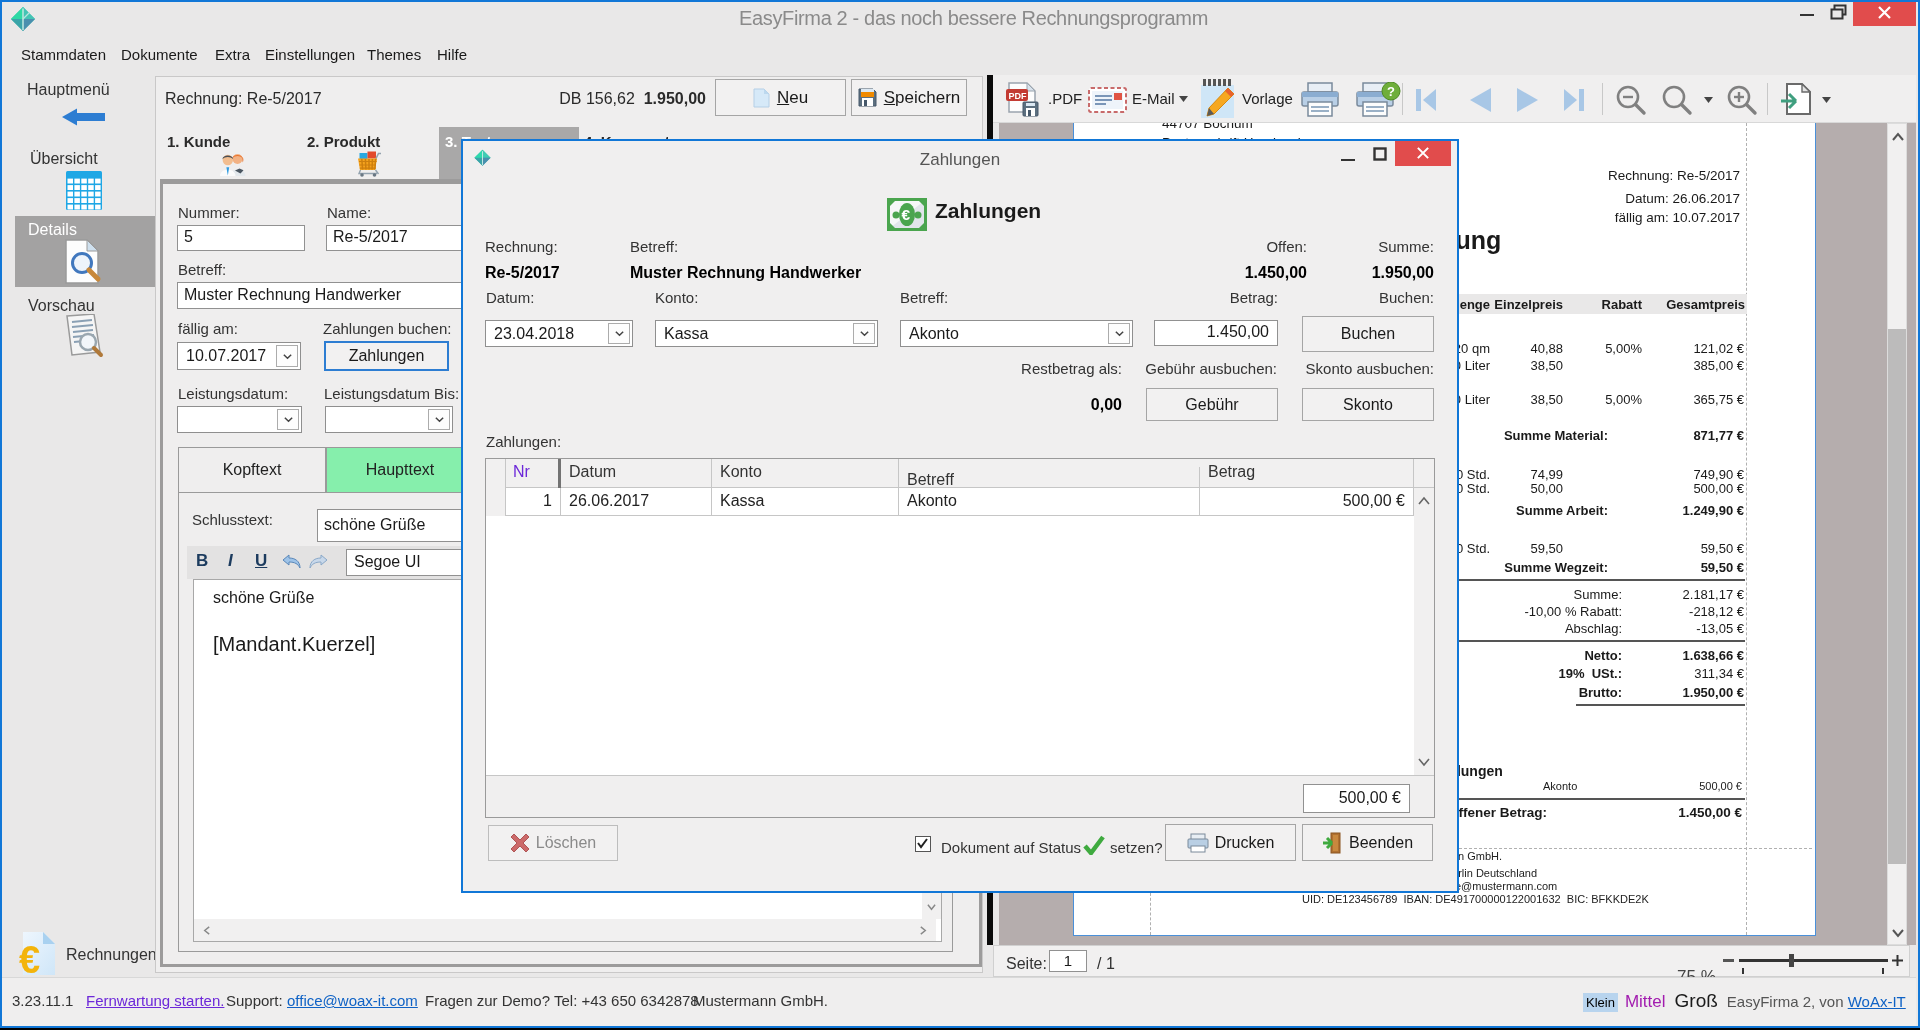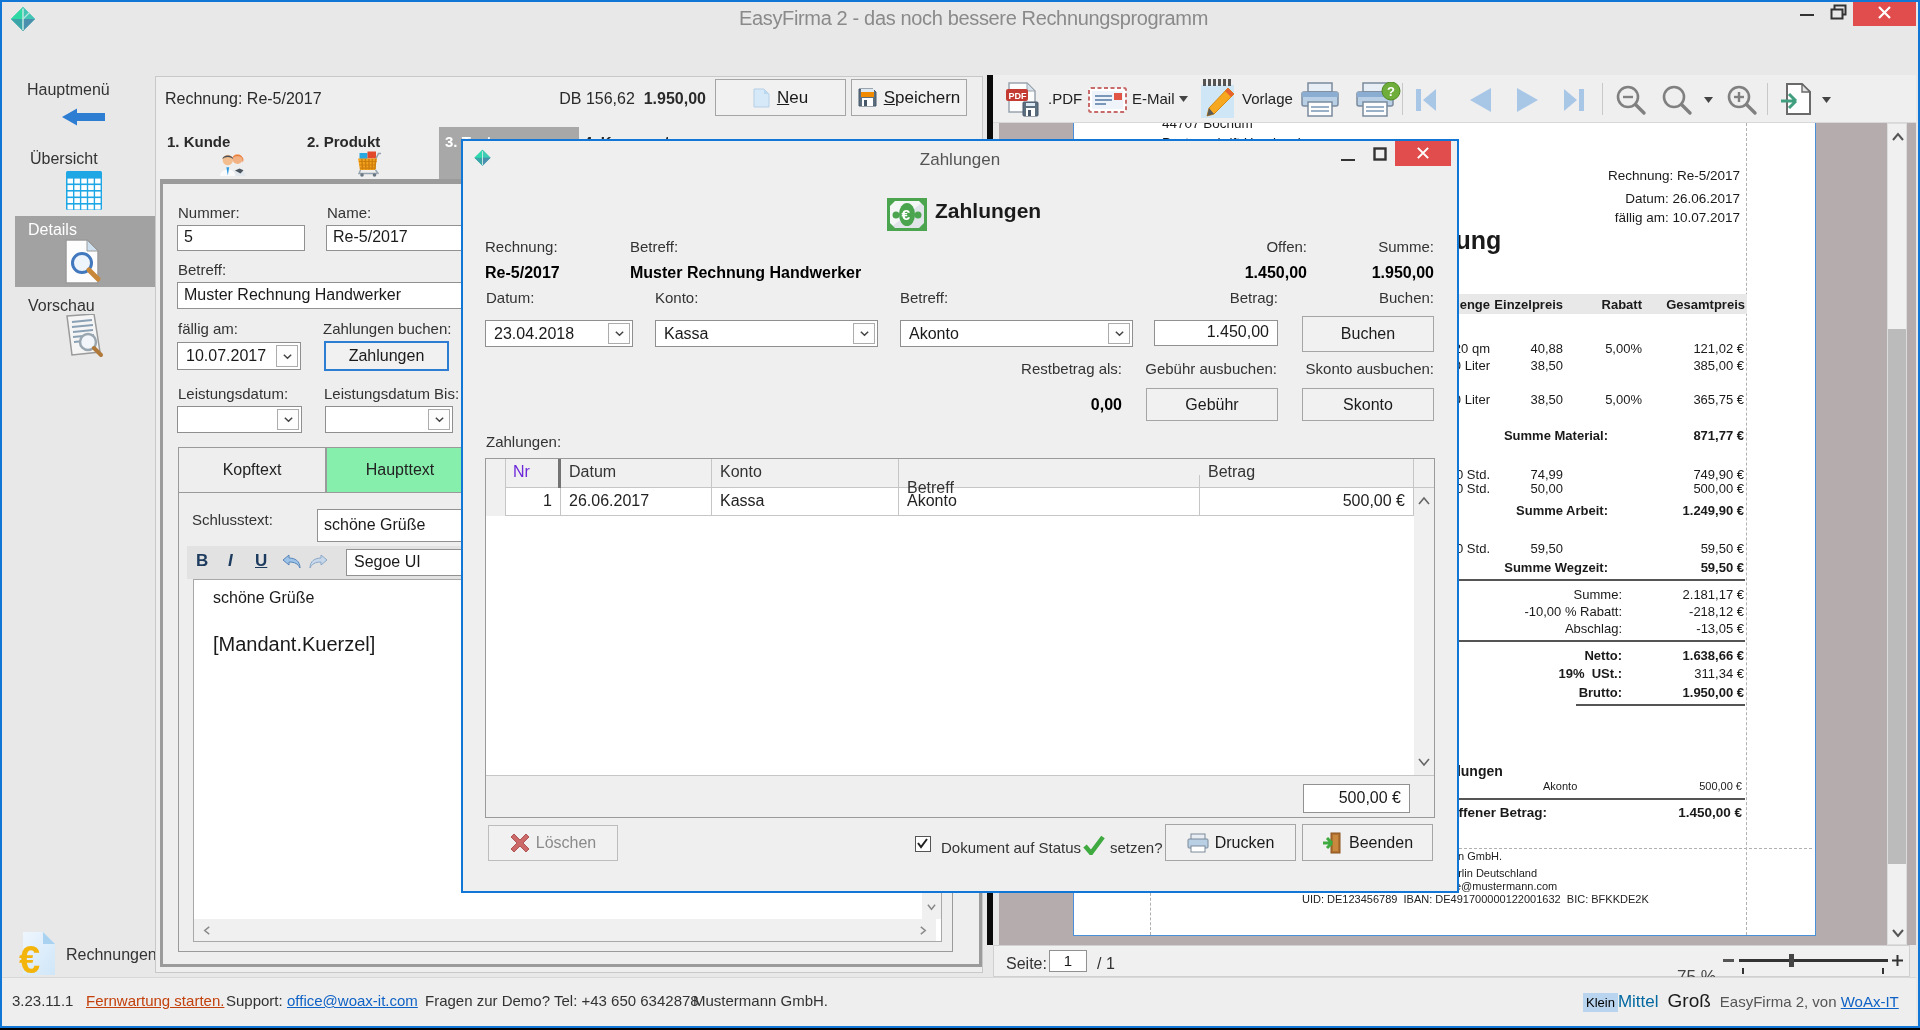--- a/index.html
+++ b/index.html
@@ -47,20 +47,28 @@
       <rect x="4.5" y="1.5" width="11" height="9" fill="none" stroke="#333" stroke-width="2"></rect>
       <rect x="1.5" y="5.5" width="11" height="9" fill="#e9e8e8" stroke="#333" stroke-width="2"></rect>
     </svg>
     <div class="abs" style="left:1853px;top:0px;width:63px;height:26px;background:#e14c4c;">
       <svg class="abs" style="left:24px;top:5px;" width="15" height="15" viewBox="0 0 15 15">
         <path d="M2 2 L13 13 M13 2 L2 13" stroke="#fff" stroke-width="2.2"></path>
       </svg>
     </div>
   </div>
 
+  <div class="abs" style="left:0;top:46px;width:900px;height:22px;font-size:15px;color:#1a1a1a;">
+    <span class="abs" style="left:21px;">Stammdaten</span>
+    <span class="abs" style="left:121px;">Dokumente</span>
+    <span class="abs" style="left:215px;">Extra</span>
+    <span class="abs" style="left:265px;">Einstellungen</span>
+    <span class="abs" style="left:367px;">Themes</span>
+    <span class="abs" style="left:437px;">Hilfe</span>
+  </div>
 
   <div id="sidebar">
     <div class="abs" style="left:0;top:75px;width:153px;height:902px;background:#e9e8e8;"></div>
     <div class="abs lbl" style="left:27px;top:81px;font-size:16px;">Hauptmenü</div>
     <svg class="abs" style="left:62px;top:108px;" width="43" height="18" viewBox="0 0 43 18">
       <path d="M0 9 L15 0.5 L15 5 L43 5 L43 13 L15 13 L15 17.5 Z" fill="#2d7dd2"></path>
     </svg>
     <div class="abs lbl" style="left:30px;top:150px;font-size:16px;">Übersicht</div>
     <svg class="abs" style="left:66px;top:171px;" width="36" height="39" viewBox="0 0 36 39">
       <rect x="0" y="0" width="36" height="39" rx="1.5" fill="#1fa7e5"></rect>
@@ -498,29 +506,29 @@
     <div class="abs" style="left:748px;top:22px;width:2px;height:6px;background:#333;"></div>
     <div class="abs" style="left:888px;top:22px;width:2px;height:6px;background:#333;"></div>
     <svg class="abs" style="left:898px;top:9px;" width="11" height="11" viewBox="0 0 11 11">
         <path d="M5.5 0 V11 M0 5.5 H11" stroke="#333" stroke-width="2"></path>
       </svg>
   </div>
 
   <div class="abs" id="statusbar" style="left:0px;top:977px;width:1916px;height:49px;background:#efeeee;border-top:1px solid #d8d8d8;">
     <div class="abs" style="top:14px;font-size:15px;color:#333;width:100%;height:20px;">
       <span class="abs" style="left:12px;">3.23.11.1</span>
-      <span class="abs" style="left:86px;color:#c2410c;text-decoration:underline;">Fernwartung starten.</span>
+      <span class="abs" style="left:86px;color:#6d28d9;text-decoration:underline;">Fernwartung starten.</span>
       <span class="abs" style="left:226px;">Support:</span>
       <span class="abs" style="left:287px;color:#0f62c5;text-decoration:underline;">office@woax-it.com</span>
       <span class="abs" style="left:425px;">Fragen zur Demo? Tel: +43 650 6342878</span>
       <span class="abs" style="left:693px;">Mustermann GmbH.</span>
     </div>
     <div class="abs" style="left:1583px;top:12px;white-space:nowrap;display:flex;align-items:baseline;">
       <span style="background:#b8d4ee;font-size:13px;padding:2px 3px;">Klein</span>
-      <span style="font-size:17px;color:#0369a1;">Mittel</span>
+      <span style="font-size:17px;margin-left:7px;color:#a21caf;">Mittel</span>
       <span style="font-size:19px;margin-left:9px;color:#1a1a1a;">Groß</span>
       <span style="font-size:15px;margin-left:9px;color:#555;">EasyFirma 2, von <span style="color:#0f62c5;text-decoration:underline;">WoAx-IT</span></span>
     </div>
   </div>
 
   <div class="abs" id="dialog" style="left:461px;top:139px;width:998px;height:754px;background:#f0efef;">
     <div class="abs" style="left:0;top:0;width:998px;height:754px;border:2px solid #1177d7;z-index:40;"></div>
     <svg class="abs" style="left:12px;top:10px;" width="19" height="19" viewBox="0 0 26 26">
       <polygon points="13,1 24,12 13,23 2,12" fill="#35b8a8"></polygon>
       <polygon points="13,1 24,12 13,12" fill="#3fccb4"></polygon>
@@ -605,21 +613,21 @@
     <div class="btn abs" style="left:841px;top:249px;width:132px;height:33px;">Skonto</div>
 
     <div class="abs lbl" style="left:25px;top:294px;">Zahlungen:</div>
 
     <div class="abs" style="left:24px;top:319px;width:950px;height:360px;background:#fff;border:1px solid #9a9a9a;">
       <div class="abs" style="left:0;top:0;width:948px;height:29px;background:#f1f0f0;border-bottom:1px solid #c6c6c6;"></div>
       <div class="abs" style="left:0;top:0;width:20px;height:57px;background:#f1f0f0;border-right:1px solid #c6c6c6;"></div>
       <div class="abs" style="left:20px;top:0;width:55px;height:29px;border-right:3px solid #737373;font-size:16px;color:#6d28d9;padding:4px 0 0 7px;">Nr</div>
       <div class="abs" style="left:75px;top:0;width:151px;height:29px;border-right:1px solid #c6c6c6;font-size:16px;color:#333;padding:4px 0 0 8px;">Datum</div>
       <div class="abs" style="left:226px;top:0;width:187px;height:29px;border-right:1px solid #c6c6c6;font-size:16px;color:#333;padding:4px 0 0 8px;">Konto</div>
-      <div class="abs" style="left:413px;top:16px;width:301px;height:29px;border-right:1px solid #c6c6c6;font-size:16px;color:#333;padding:4px 3px 0 8px;">Betreff</div>
+      <div class="abs" style="left:413px;top:8px;width:301px;height:29px;border-right:1px solid #c6c6c6;font-size:16px;color:#333;padding:4px 3px 0 8px;">Betreff</div>
       <div class="abs" style="left:714px;top:0;width:214px;height:29px;border-right:1px solid #c6c6c6;font-size:16px;color:#333;padding:4px 0 0 8px;">Betrag</div>
 
       <div class="abs" style="left:20px;top:29px;width:908px;height:28px;border-bottom:1px solid #c6c6c6;"></div>
       <div class="abs" style="left:20px;top:29px;width:55px;height:28px;border-right:1px solid #c6c6c6;font-size:16px;color:#222;text-align:right;padding:4px 8px 0 0;">1</div>
       <div class="abs" style="left:75px;top:29px;width:151px;height:28px;border-right:1px solid #c6c6c6;font-size:16px;color:#222;padding:4px 0 0 8px;">26.06.2017</div>
       <div class="abs" style="left:226px;top:29px;width:187px;height:28px;border-right:1px solid #c6c6c6;font-size:16px;color:#222;padding:4px 0 0 8px;">Kassa</div>
       <div class="abs" style="left:413px;top:29px;width:301px;height:28px;border-right:1px solid #c6c6c6;font-size:16px;color:#222;padding:4px 0 0 8px;">Akonto</div>
       <div class="abs" style="left:714px;top:29px;width:214px;height:28px;border-right:1px solid #c6c6c6;font-size:16px;color:#222;text-align:right;padding:4px 8px 0 0;">500,00 €</div>
 
       <div class="abs" style="left:928px;top:29px;width:20px;height:287px;background:#f1f0f0;">

